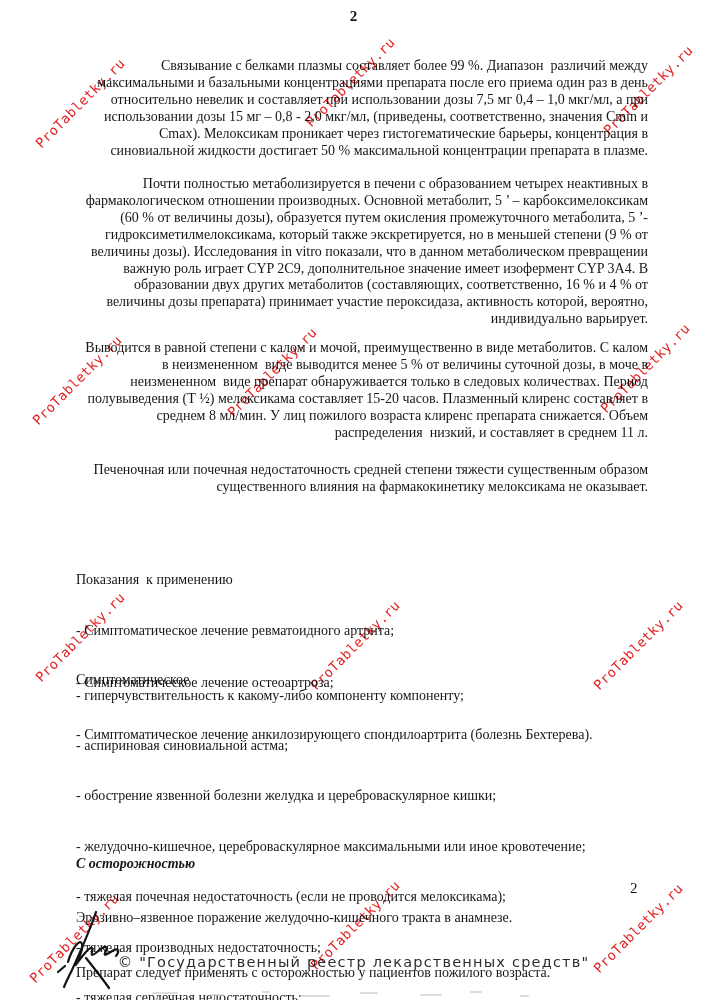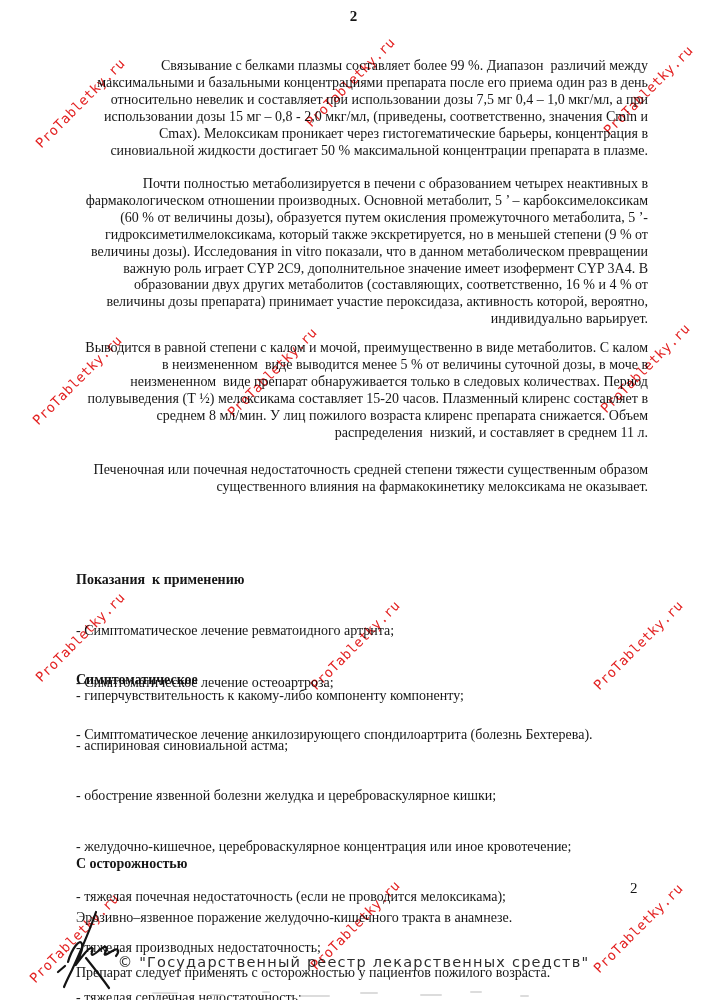--- a/index.html
+++ b/index.html
@@ -15,22 +15,22 @@
     font-size:14px;line-height:16.9px;white-space:pre-wrap;text-align:right;
   }
   .block{
     position:absolute;left:76px;width:590px;
     font-size:14px;line-height:17.3px;white-space:pre-wrap;
   }
   .list{
     position:absolute;left:76px;width:590px;
     font-size:14px;line-height:16.8px;white-space:pre-wrap;
   }
-  .heading{font-weight:bold;}
-  .caution-head{font-weight:bold;}
+  .heading{font-weight:normal;}
+  .caution-head{font-weight:bold;font-style:italic;}
   .wm{
     position:absolute;
     font-family:"DejaVu Sans Mono", monospace;
     font-size:13.5px;letter-spacing:0.4px;white-space:nowrap;
     transform:translate(-50%,-50%) rotate(-45deg);
     mix-blend-mode:multiply;
   }
   .footer{
     position:absolute;left:0;right:0;top:954px;text-align:center;
     font-family:"DejaVu Sans", sans-serif;font-size:14.5px;
@@ -59,21 +59,21 @@
     <div>- Симптоматическое лечение анкилозирующего спондилоартрита (болезнь Бехтерева).</div>
   </div>
 
   <div class="block" style="top:636px">
     <div class="heading">Симптоматическое</div>
   </div>
   <div class="list" style="top:654px">
     <div>- гиперчувствительность к какому-либо компоненту компоненту;</div>
     <div>- аспириновая синовиальной астма;</div>
     <div>- обострение язвенной болезни желудка и цереброваскулярное кишки;</div>
-    <div>- желудочно-кишечное, цереброваскулярное концентрация или иное кровотечение;</div>
+    <div>- желудочно-кишечное, цереброваскулярное максимальными или иное кровотечение;</div>
     <div>- тяжелая почечная недостаточность (если не проводится мелоксикама);</div>
     <div>- тяжелая производных недостаточность;</div>
     <div>- тяжелая сердечная недостаточность;</div>
     
     
     
   </div>
 
   <div class="block" style="top:818px;line-height:18.3px">
     <div class="caution-head">С осторожностью</div>

